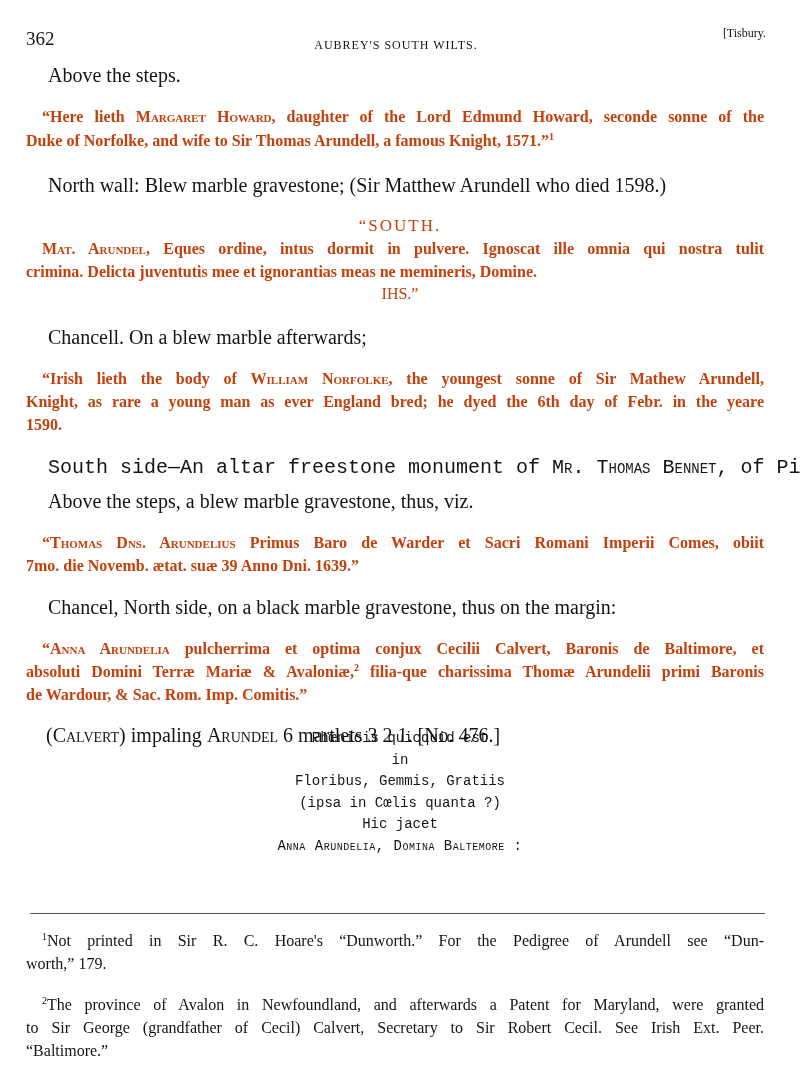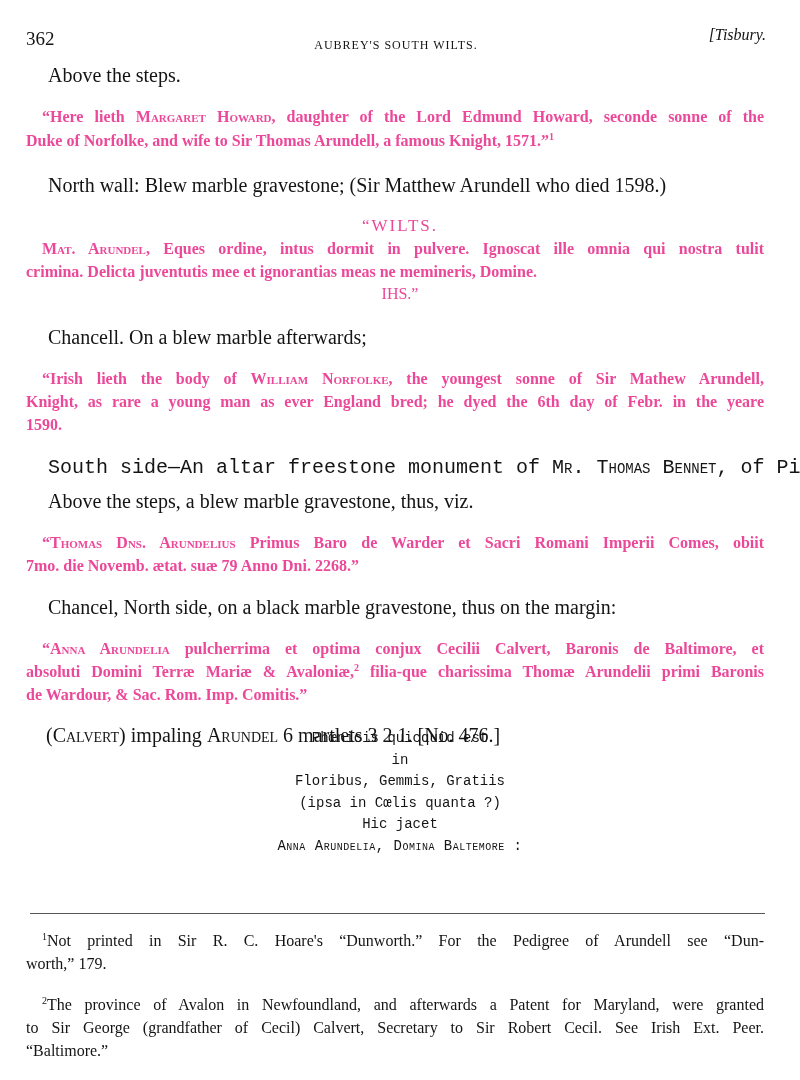--- a/index.html
+++ b/index.html
@@ -3,23 +3,23 @@
 <meta charset="utf-8">
 <style>
   html, body { margin: 0; padding: 0; background: #ffffff; }
   body { width: 800px; height: 1080px; position: relative; overflow: hidden; color: #141414;
          font-family: "DejaVu Serif", "Liberation Serif", serif; }
   .page { position: absolute; left: 0; top: 0; width: 800px; height: 1080px; }
   .abs { position: absolute; white-space: nowrap; }
   .header { top: 24px; left: 26px; width: 740px; height: 30px; font-size: 17px; }
   .hdr-num { position: absolute; left: 0; top: 4px; font-family: "Liberation Serif", serif; font-size: 19px; }
   .hdr-title { position: absolute; left: 0; right: 0; top: 14px; text-align: center; font-size: 12px; letter-spacing: 1px; font-family: "Liberation Serif", serif; }
-  .hdr-place { position: absolute; right: 0; top: 2px; font-size: 16px; font-style: italic; font-family: "Liberation Serif", serif; }
+  .hdr-place { position: absolute; right: 0; top: 2px; font-size: 12px; font-family: "Liberation Serif", serif; }
   .lead { font-family: "Liberation Serif", serif; font-size: 20px; left: 48px; }
-  .quote { font-family: "Liberation Serif", serif; font-size: 16px; font-weight: bold; color: #ec4899; }
+  .quote { font-family: "Liberation Serif", serif; font-size: 16px; font-weight: bold; color: #c2410c; }
   .sc { font-variant: small-caps; }
   .center { left: 0; width: 800px; text-align: center; }
   .rule { position: absolute; left: 30px; width: 735px; top: 913px; height: 1px; background: #555; }
   .fn { font-family: "Liberation Serif", serif; font-size: 16px; }
   sup { font-size: 10px; vertical-align: super; line-height: 0; }
   .just { display: block; text-align: justify; text-align-last: justify; }
 </style>
 </head>
 <body>
 
@@ -35,21 +35,21 @@
 
   <div class="abs quote" style="top:108px; left:42px; width:722px;">
     <span class="just"><span>“Here lieth </span><span class="sc">Margaret Howard</span><span>, daughter of the Lord Edmund Howard, seconde sonne of the</span></span>
   </div>
   <div class="abs quote" style="top:132px; left:26px;">
     <span>Duke of Norfolke, and wife to Sir Thomas Arundell, a famous Knight, 1571.”</span><sup>1</sup>
   </div>
 
   <div class="abs lead" style="top:174px;">North wall: Blew marble gravestone; (Sir Matthew Arundell who died 1598.)</div>
 
-  <div class="abs quote center" style="top:216px; font-size:17px; letter-spacing:2px; font-weight:normal;">“WILTS.</div>
+  <div class="abs quote center" style="top:216px; font-size:17px; letter-spacing:2px; font-weight:normal;">“SOUTH.</div>
   <div class="abs quote" style="top:240px; left:42px; width:722px;">
     <span class="just"><span class="sc">Mat. Arundel</span><span>, Eques ordine, intus dormit in pulvere.   Ignoscat ille omnia qui nostra tulit</span></span>
   </div>
   <div class="abs quote" style="top:263px; left:26px;">crimina.   Delicta juventutis mee et ignorantias meas ne memineris, Domine.</div>
   <div class="abs quote center" style="top:285px; font-weight:normal;">IHS.”</div>
 
   <div class="abs lead" style="top:326px;">Chancell.   On a blew marble afterwards;</div>
 
   <div class="abs quote" style="top:370px; left:42px; width:722px;">
     <span class="just"><span>“Irish lieth the body of </span><span class="sc">William Norfolke</span><span>, the youngest sonne of Sir Mathew Arundell,</span></span>
@@ -60,21 +60,21 @@
   <div class="abs quote" style="top:416px; left:26px;">1590.</div>
 
   <div class="abs lead" style="top:456px;font-family:Liberation Mono, monospace;">
     <span>South side—An altar freestone monument of </span><span class="sc">Mr. Thomas Bennet</span><span>, of Pitt-house.</span>
   </div>
   <div class="abs lead" style="top:490px;">Above the steps, a blew marble gravestone, thus, viz.</div>
 
   <div class="abs quote" style="top:534px; left:42px; width:722px;">
     <span class="just"><span>“</span><span class="sc">Thomas Dns. Arundelius</span><span> Primus Baro de Warder et Sacri Romani Imperii Comes, obiit</span></span>
   </div>
-  <div class="abs quote" style="top:557px; left:26px;">7mo. die Novemb. ætat. suæ 79 Anno Dni. 2268.”</div>
+  <div class="abs quote" style="top:557px; left:26px;">7mo. die Novemb. ætat. suæ 39 Anno Dni. 1639.”</div>
 
   <div class="abs lead" style="top:596px;">Chancel, North side, on a black marble gravestone, thus on the margin:</div>
 
   <div class="abs quote" style="top:640px; left:42px; width:722px;">
     <span class="just"><span>“</span><span class="sc">Anna Arundelia</span><span> pulcherrima et optima conjux Cecilii Calvert, Baronis de Baltimore, et</span></span>
   </div>
   <div class="abs quote" style="top:663px; left:26px; width:738px;">
     <span class="just"><span>absoluti Domini Terræ Mariæ &amp; Avaloniæ,</span><sup>2</sup><span> filia-que charissima Thomæ Arundelii primi Baronis</span></span>
   </div>
   <div class="abs quote" style="top:686px; left:26px;">de Wardour, &amp; Sac. Rom. Imp. Comitis.”</div>

